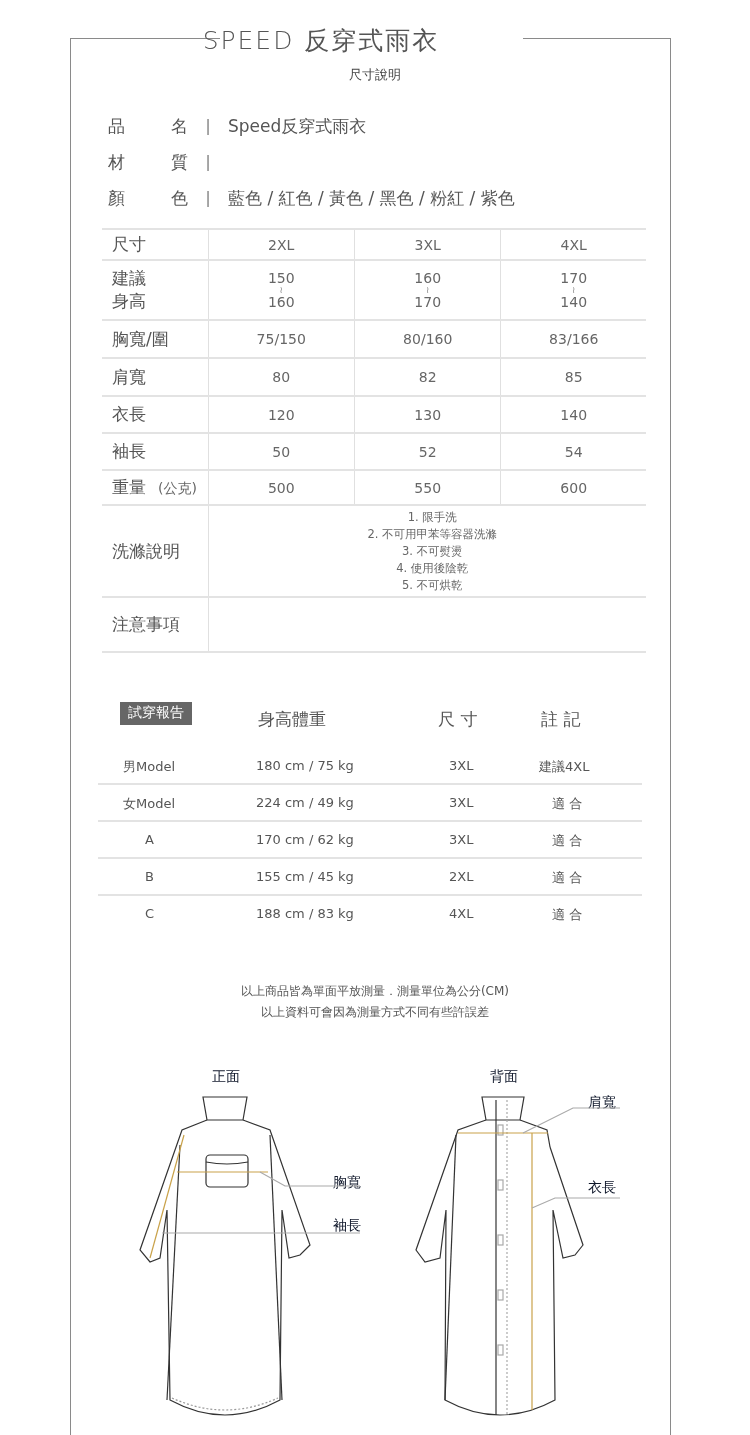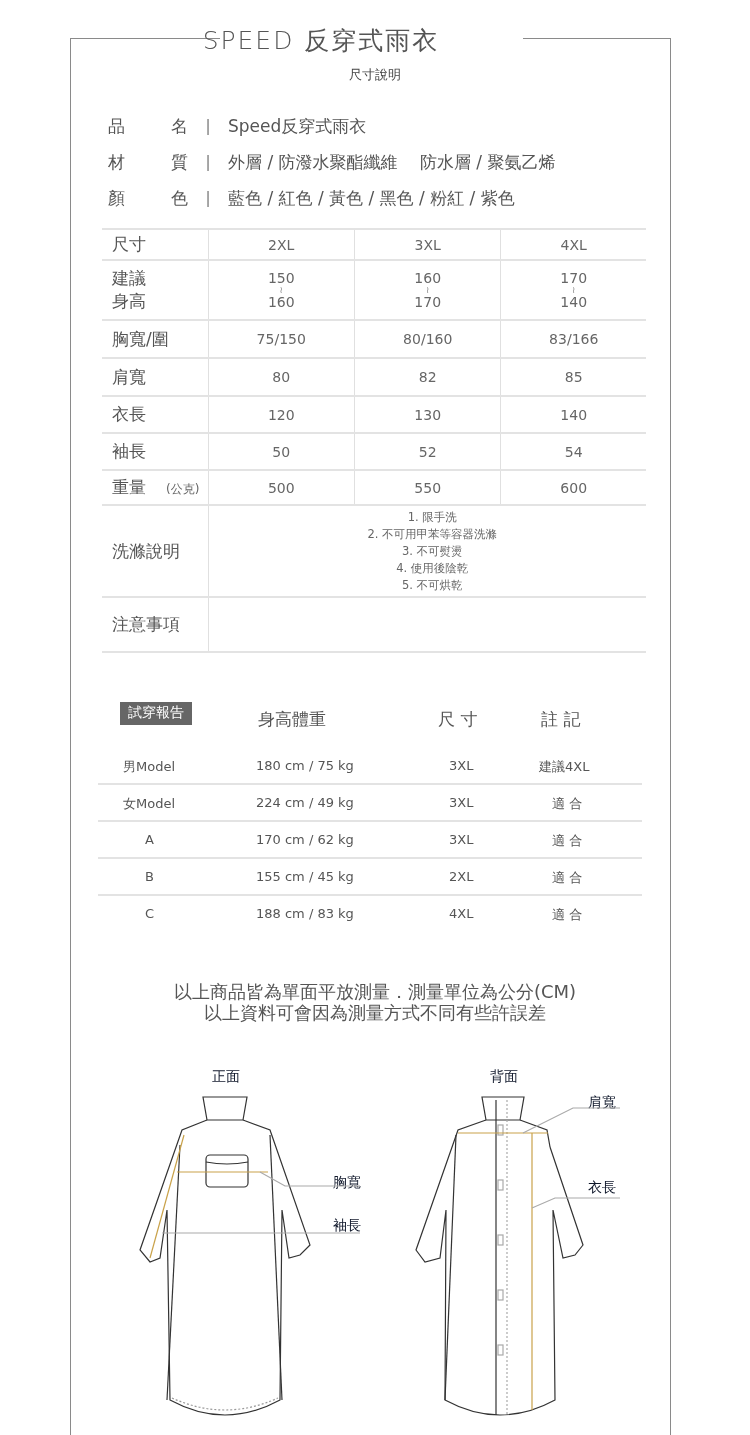--- a/index.html
+++ b/index.html
@@ -16,33 +16,33 @@
     .info-label { width: 80px; display: flex; justify-content: space-between; }
     .info-sep { width: 40px; text-align: center; color: #777; font-size: 15px; }
     .info-val { white-space: pre; }
 
     table.size { position: absolute; left: 102px; top: 228px; width: 544px; border-collapse: collapse; font-size: 14px; color: #666; }
     table.size td { border-top: 2px solid #e3e3e3; text-align: center; vertical-align: middle; }
     table.size tr:last-child td { border-bottom: 2px solid #e3e3e3; }
     table.size td.lbl { text-align: left; font-size: 17px; color: #555; padding-left: 10px; width: 106px; border-right: 1px solid #e0e0e0; }
     table.size td.c { border-right: 1px solid #e0e0e0; }
     table.size td.c:last-child { border-right: none; }
-    .unit { font-size: 12px; color: #666; margin-left: 20px; }
+    .unit { font-size: 14px; color: #666; margin-left: 12px; }
     .tilde { display: block; font-size: 9px; line-height: 8px; color: #888; }
     .wash-list { text-align: left; font-size: 11.5px; line-height: 17px; color: #666; padding-left: 10px; }
 
     .trial { position: absolute; left: 98px; top: 700px; width: 544px; }
     .trial-head { position: relative; height: 48px; }
     .badge { position: absolute; left: 22px; top: 2px; background: #666; color: #fff; font-size: 14px; padding: 2px 8px 3px; }
     .th { position: absolute; top: 8px; font-size: 17px; color: #555; }
     .trial-row { position: relative; height: 37px; border-bottom: 2px solid #e3e3e3; font-size: 13px; color: #555; }
     .trial-row:last-child { border-bottom: none; }
     .trial-row span { position: absolute; top: 10px; }
 
-    .notes { position: absolute; left: 0; width: 750px; top: 981px; text-align: center; font-size: 18px; color: #555; line-height: 21px; }
+    .notes { position: absolute; left: 0; width: 750px; top: 981px; text-align: center; font-size: 12px; color: #555; line-height: 21px; }
 
     .diagram-label { position: absolute; font-size: 14px; color: #0f172a; text-align: center; }
     svg.coats { position: absolute; left: 0; top: 1060px; }
   </style>
 </head>
 <body>
 
 <div class="frame-line" style="left:70px;top:38px;width:150px;height:1px;"></div>
 <div class="frame-line" style="left:523px;top:38px;width:148px;height:1px;"></div>
 <div class="frame-line" style="left:70px;top:38px;width:1px;height:1397px;"></div>
@@ -59,21 +59,20 @@
       </div>
     <div class="info-sep">|</div>
     <div class="info-val">Speed反穿式雨衣</div>
   </div>
   <div class="info-row">
     <div class="info-label">
         <span>材</span>
         <span>質</span>
       </div>
     <div class="info-sep">|</div>
-    <div class="info-val">外層 / 防潑水聚酯纖維　 防水層 / 聚氨乙烯</div>
   </div>
   <div class="info-row">
     <div class="info-label">
         <span>顏</span>
         <span>色</span>
       </div>
     <div class="info-sep">|</div>
     <div class="info-val">藍色 / 紅色 / 黃色 / 黑色 / 粉紅 / 紫色</div>
   </div>
 </div>

